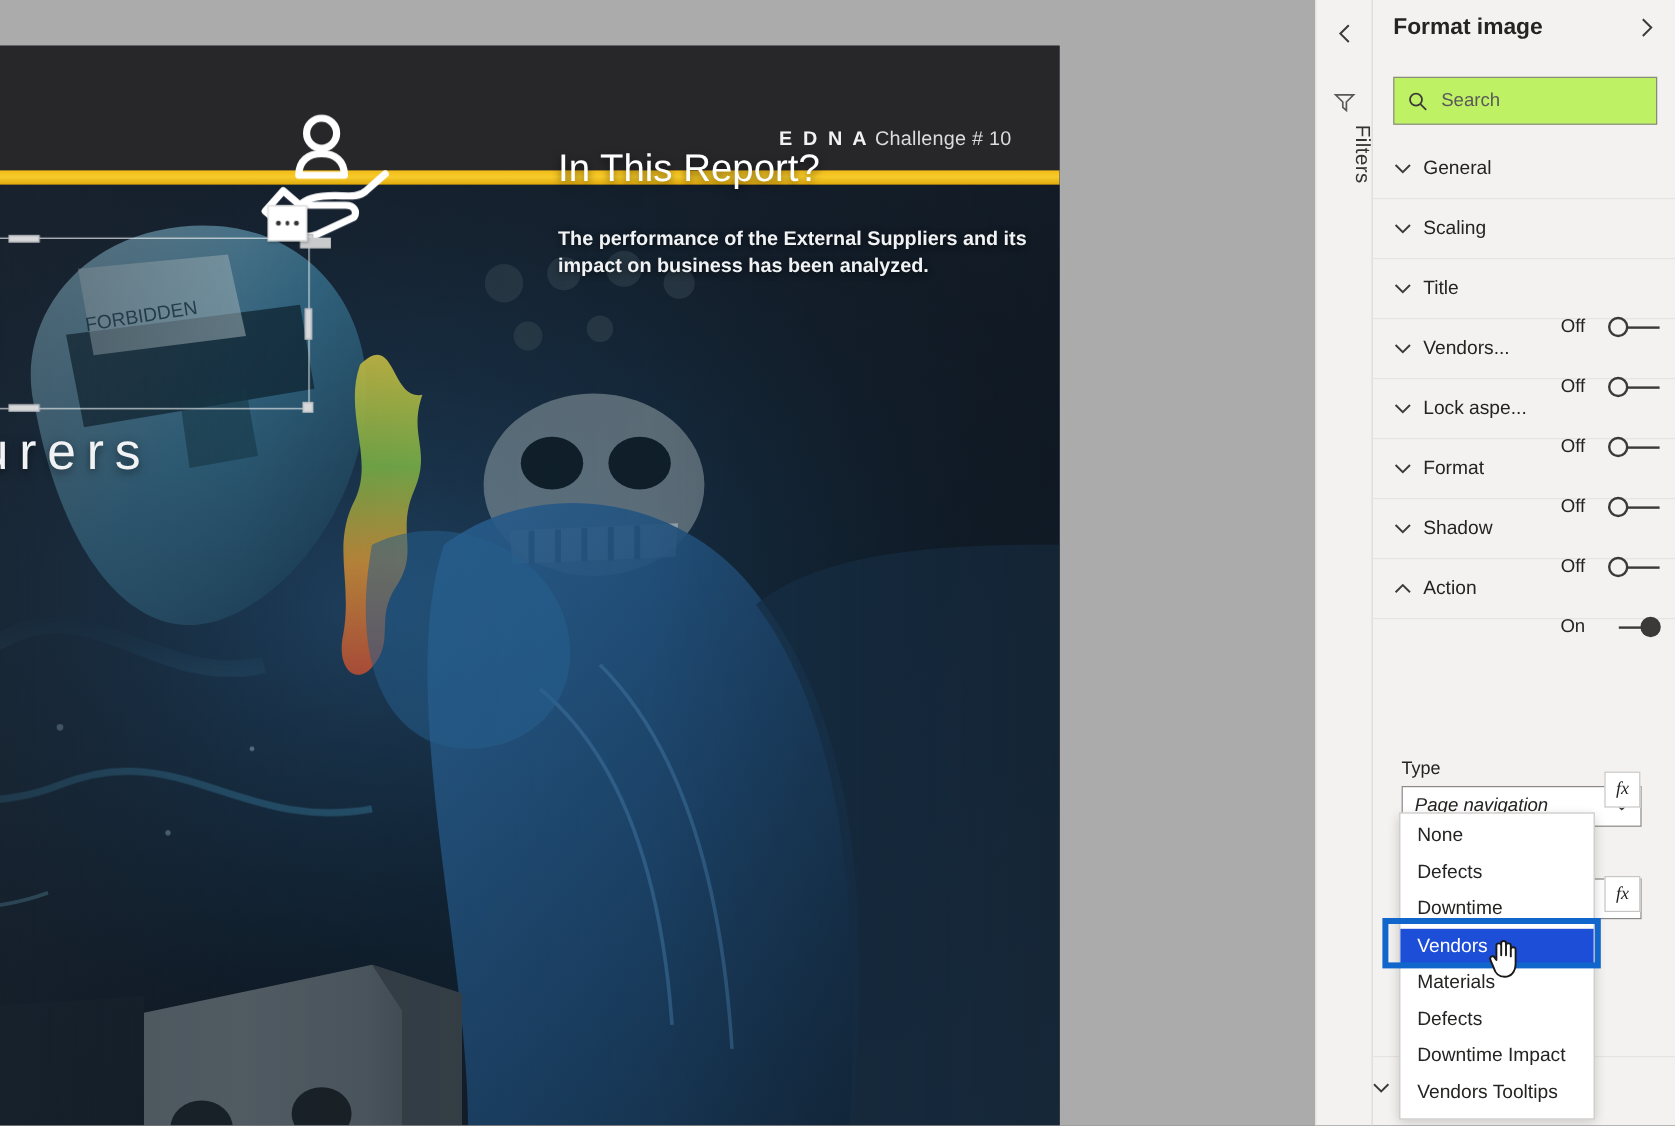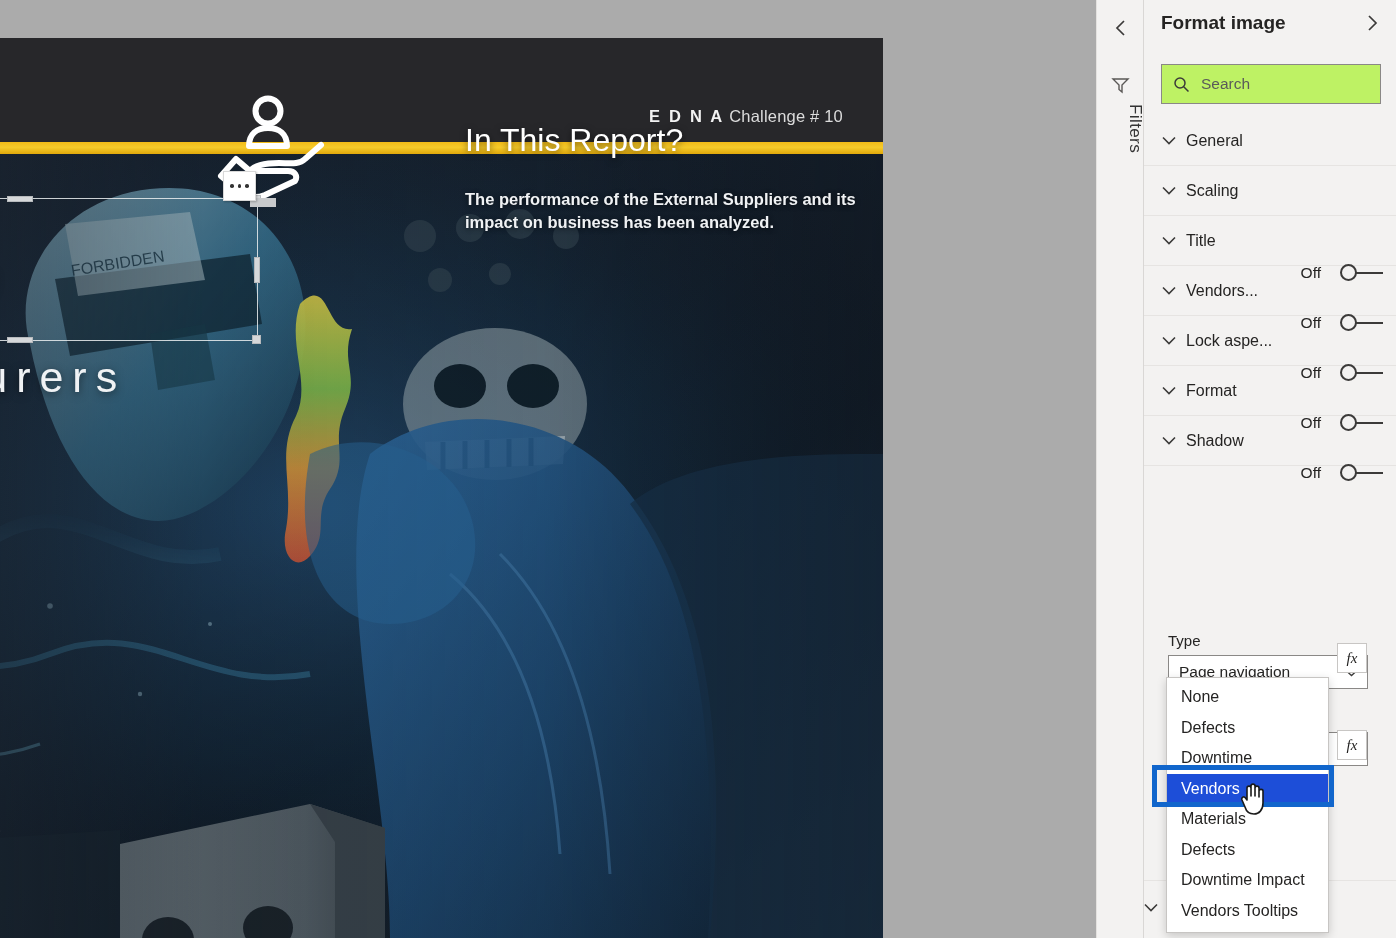--- a/index.html
+++ b/index.html
@@ -280,21 +280,21 @@
   }
   .combo {
     position: relative;
     margin-left: 24px;
     width: 200px; height: 34px;
     background: #ffffff;
     border: 1px solid #8a8886;
     display: flex; align-items: center;
   }
   .combo .combo-value {
-    font-size: 15.5px; color: #252423; margin-left: 10px;
+    font-size: 15.5px; color: #252423; margin-left: 10px; font-style: italic;
   }
   .combo .combo-chev {
     position: absolute; right: 9px; top: 50%; transform: translateY(-50%);
     color: #3b3a39;
   }
   .fx-btn {
     position: absolute;
     width: 30px; height: 30px;
     background: #ffffff;
     border: 1px solid #c8c6c4;
@@ -662,20 +662,35 @@
         <span class="row-label">Shadow</span>
         <span class="toggle-wrap">
           <span class="toggle-state">Off</span>
           <span class="switch">
             <span class="track"></span>
             <span class="knob"></span>
           </span>
         </span>
       </div>
 
+      <div class="pane-row">
+        <span class="chev">
+          <svg width="14" height="9" viewBox="0 0 14 9">
+              <path d="M1,7.5 L7,1.5 L13,7.5" fill="none" stroke="#3b3a39" stroke-width="1.6"></path>
+            </svg>
+        </span>
+        <span class="row-label">Action</span>
+        <span class="toggle-wrap">
+          <span class="toggle-state">On</span>
+          <span class="switch on">
+            <span class="track"></span>
+            <span class="knob"></span>
+          </span>
+        </span>
+      </div>
     </div>
 
     <div id="action-body">
       <div class="field-label">Type</div>
       <div class="combo">
         <span class="combo-value">Page navigation</span>
         <span class="combo-chev">
           <svg width="13" height="8" viewBox="0 0 13 8">
               <path d="M1,1.5 L6.5,6.5 L12,1.5" fill="none" stroke="#3b3a39" stroke-width="1.4"></path>
             </svg>

